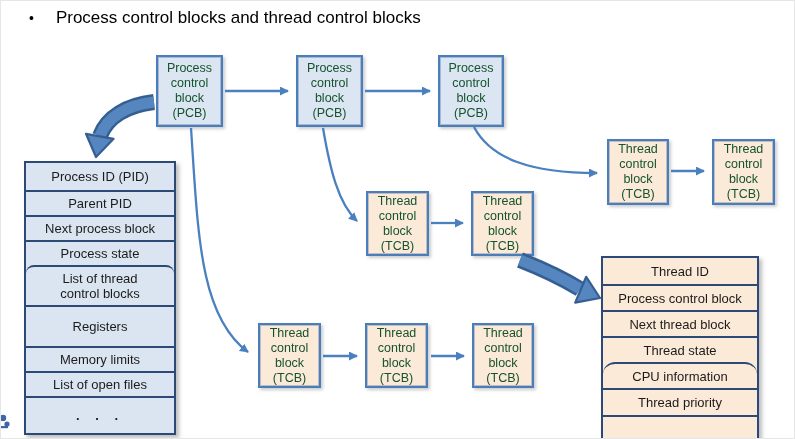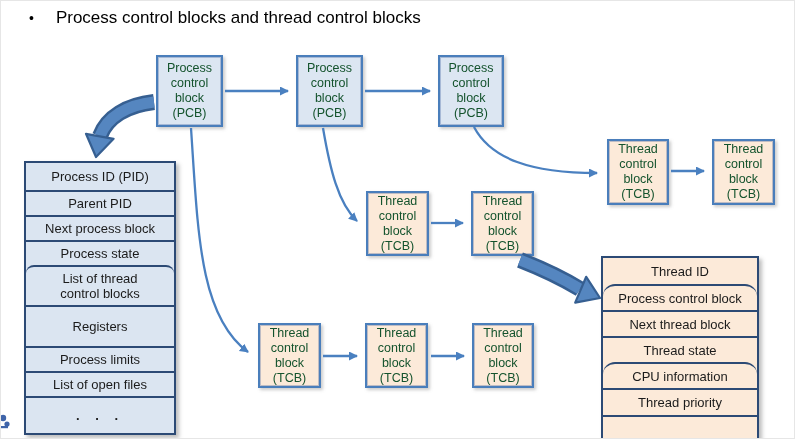--- a/index.html
+++ b/index.html
@@ -69,28 +69,28 @@
 
   <div class="dtable ltable" style="left:23px; top:160px; width:152px;">
     <div class="row" style="height:27px;">Process ID (PID)</div>
     <div class="row" style="height:25px;">Parent PID</div>
     <div class="row" style="height:25px;">Next process block</div>
     <div class="row" style="height:25px;">Process state</div>
     <div class="row" style="height:40px;border-radius:8px;">
       <span class="narrow-wrap">List of thread control blocks</span>
     </div>
     <div class="row" style="height:41px;">Registers</div>
-    <div class="row" style="height:25px;">Process limits</div>
+    <div class="row" style="height:25px;">Memory limits</div>
     <div class="row" style="height:25px;">List of open files</div>
     <div class="row dots" style="height:37px;">. . .</div>
   </div>
 
   <div class="dtable rtable" style="left:600px; top:255px; width:158px;">
     <div class="row" style="height:26px;">Thread ID</div>
-    <div class="row" style="height:26px;border-radius:12px;">Process control block</div>
+    <div class="row" style="height:26px;">Process control block</div>
     <div class="row" style="height:26px;">Next thread block</div>
     <div class="row" style="height:26px;">Thread state</div>
     <div class="row" style="height:26px;border-radius:12px;">CPU information</div>
     <div class="row" style="height:27px;">Thread priority</div>
     <div class="row" style="height:26px;"></div>
   </div>
 
   <svg class="arrow-layer" viewBox="0 0 795 439" xmlns="http://www.w3.org/2000/svg">
     <defs>
       <marker id="ah" markerUnits="userSpaceOnUse" markerWidth="12" markerHeight="12" refX="8" refY="4.5" orient="auto">

